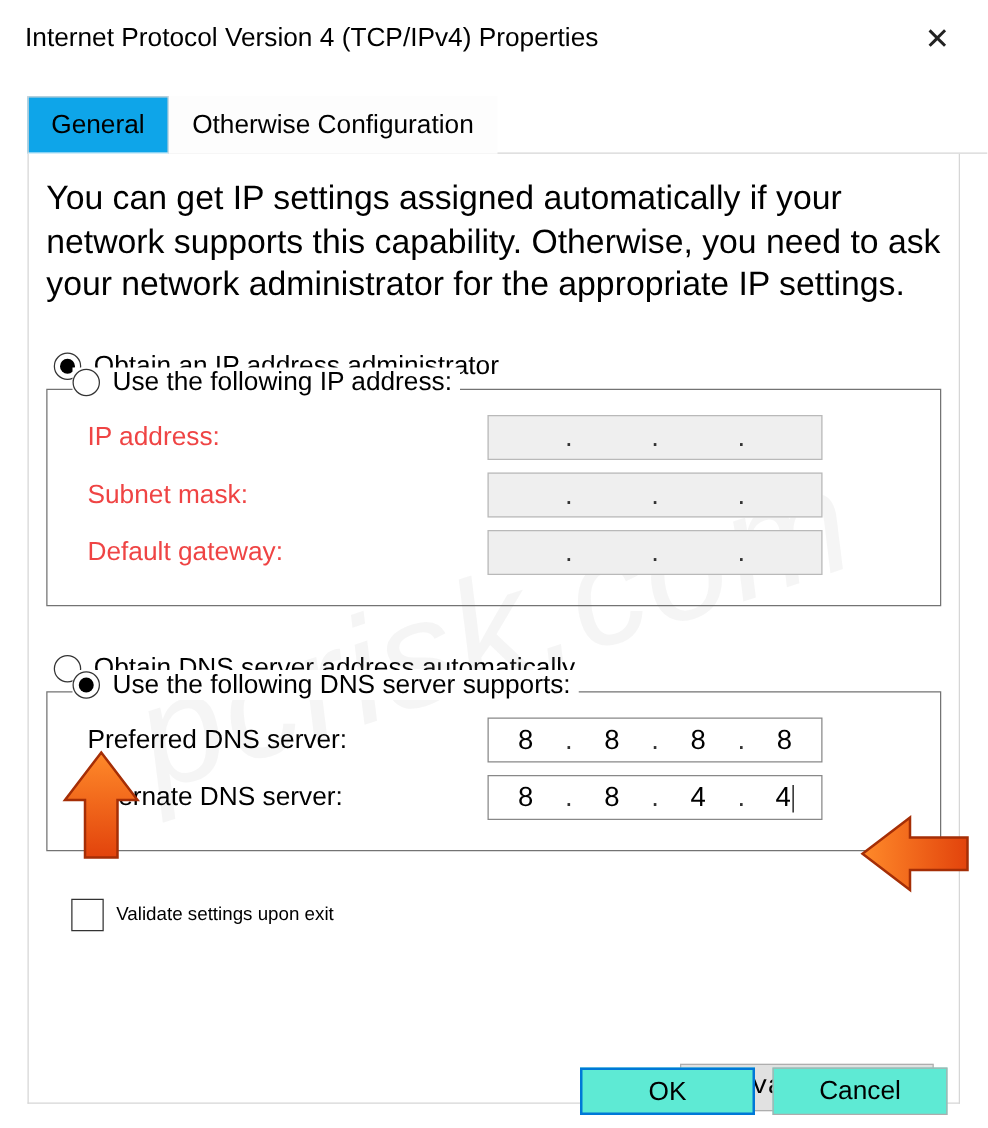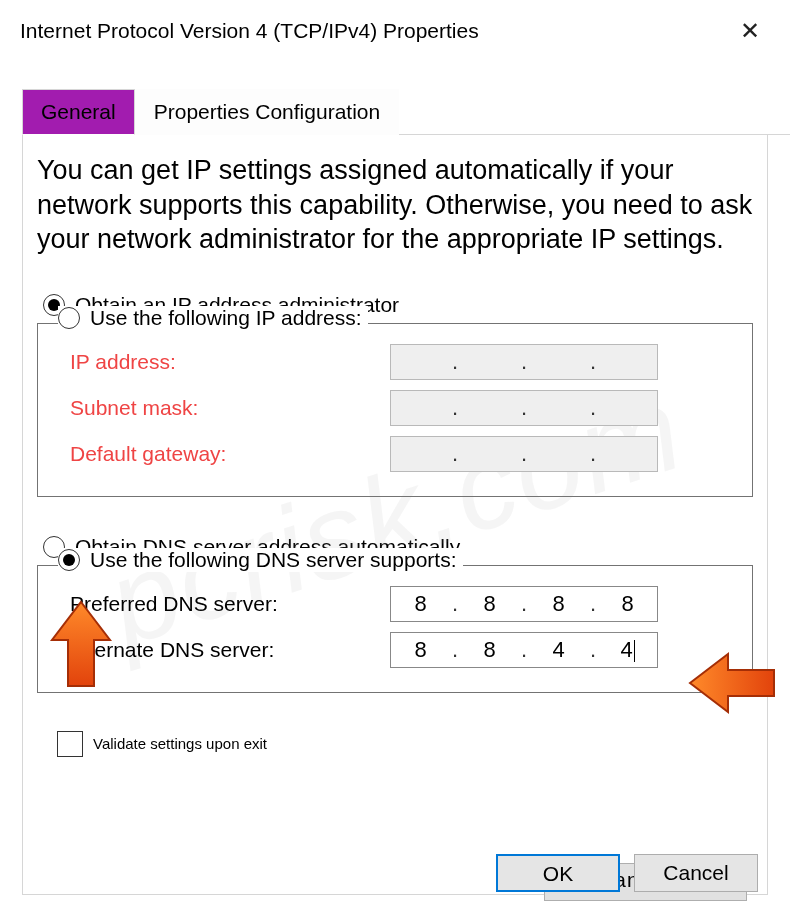--- a/index.html
+++ b/index.html
@@ -38,22 +38,21 @@
     padding: 10px 18px 10px 18px;
     border: 1px solid transparent;
     position: relative;
     bottom: -1px;
     background: #fdfdfd;
     color: #000;
   }
   .tab.active {
     border: 1px solid #d6d6d6;
     border-bottom: 1px solid #fff;
-    background: #a21caf;
-    margin-top: 12px;
+    background: #0ea5e9;
   }
   .content {
     margin: 0 22px;
     padding: 18px 14px 0 14px;
     border: 1px solid #d6d6d6;
     border-top: none;
     height: 760px;
     position: relative;
   }
   .intro {
@@ -153,27 +152,27 @@
     font-family: Liberation Mono, monospace;
   }
   .button-row {
     position: absolute;
     right: 32px;
     bottom: 10px;
     display: flex;
     gap: 14px;
   }
   .btn {
-    width: 124px;
+    width: 140px;
     height: 38px;
     font-size: 21px;
     text-align: center;
     line-height: 36px;
     border: 1px solid #adadad;
-    background: #e5e5e5;
+    background: #5eead4;
   }
   .btn.primary {
     border: 2px solid #0078d7;
   }
   
   .arrow {
     position: absolute;
     pointer-events: none;
   }
   .arrow svg { display: block; }
@@ -201,21 +200,21 @@
 </head>
 <body>
 
 <div class="titlebar">
   <div class="titlebar-title">Internet Protocol Version 4 (TCP/IPv4) Properties</div>
   <div class="close-x">✕</div>
 </div>
 
 <div class="tabs">
   <div class="tab active">General</div>
-  <div class="tab">Properties Configuration</div>
+  <div class="tab">Otherwise Configuration</div>
 </div>
 
 <div class="content">
 
   <div class="wm">pcrisk.com</div>
 
   <p class="intro">You can get IP settings assigned automatically if your network supports this capability. Otherwise, you need to ask your network administrator for the appropriate IP settings.</p>
 
   <div class="radio-row lead" style="margin-top:0;margin-bottom:6px;">
     <span class="radio checked"></span>

